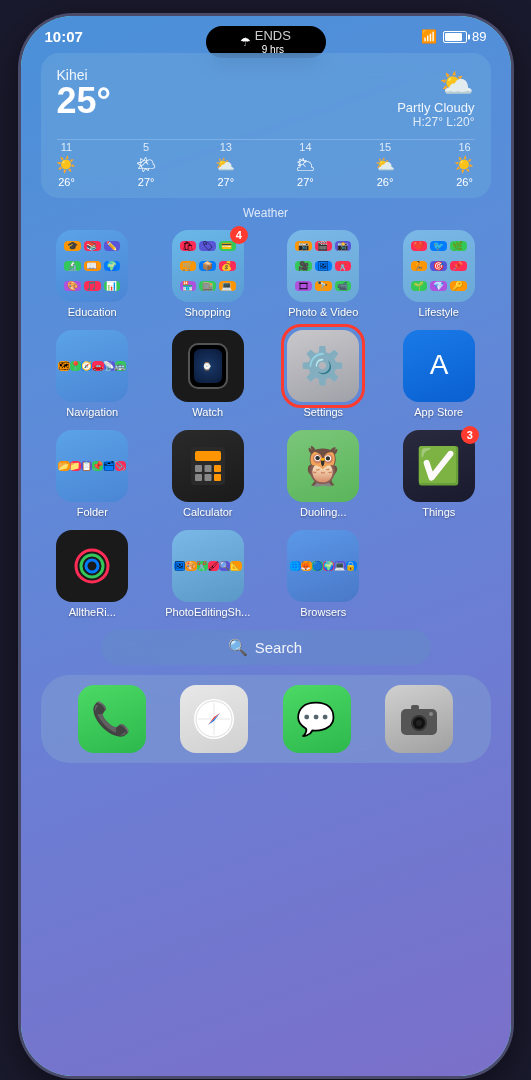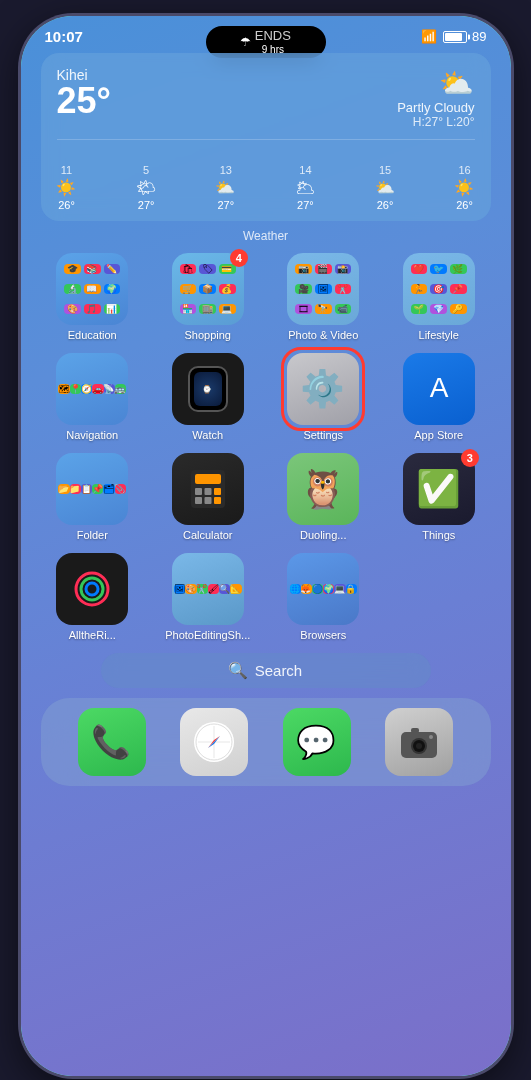--- a/index.html
+++ b/index.html
@@ -130,21 +130,21 @@
       opacity: 0.8;
     }
     .weather-icon-main {
       font-size: 28px;
     }
     .weather-forecast {
       display: flex;
       justify-content: space-between;
       margin-top: 10px;
       border-top: 1px solid rgba(255,255,255,0.2);
-      padding-top: 24px;
+      padding-top: 1px;
     }
     .forecast-day {
       text-align: center;
       color: white;
     }
     .forecast-day .day-num {
       font-size: 11px;
       opacity: 0.8;
     }
     .forecast-day .day-icon {

